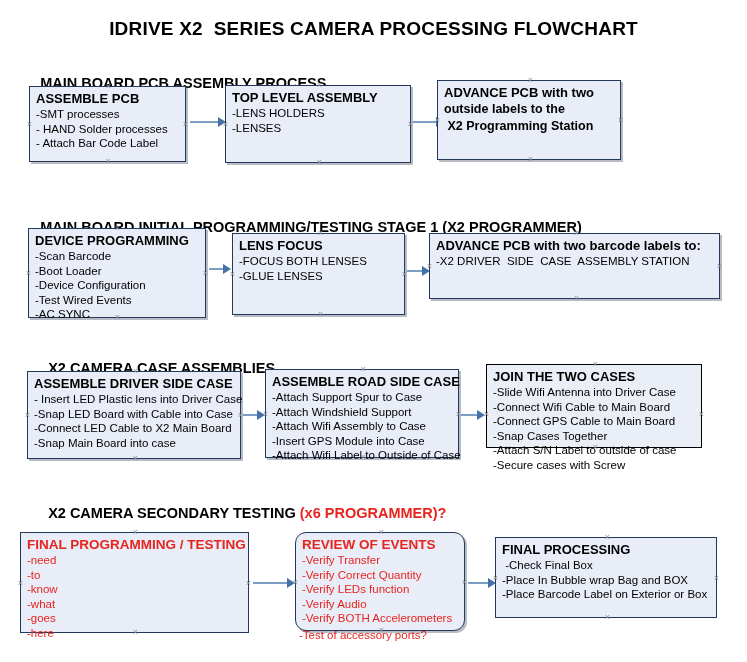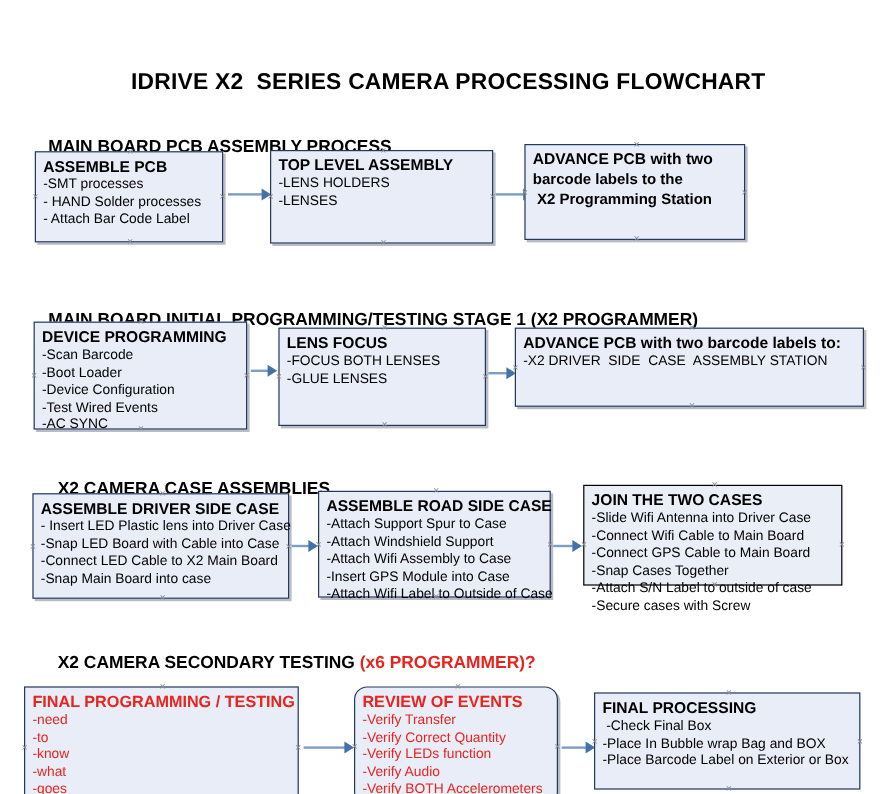--- a/index.html
+++ b/index.html
@@ -14,21 +14,21 @@
     font-family: "Liberation Sans", sans-serif;
     overflow: hidden;
     -webkit-font-smoothing: antialiased;
   }
   #canvas {
     position: absolute;
     left: 0; top: 0;
     width: 747px;
     height: 662px;
   }
-  .abs { position: absolute; margin-top: 40px; }
+  .abs { position: absolute; }
 
   .doc-title {
     left: 0; top: 18px;
     width: 747px;
     text-align: center;
     font-size: 19px;
     font-weight: bold;
     color: #000000;
     letter-spacing: 0.2px;
     white-space: pre;
@@ -152,21 +152,21 @@
     <span class="handle" style="right:-4px; top:35px;"></span>
   </div>
 
   <div class="abs conn" style="left:413px; top:117px; width:33px;">
     <span class="shaft" style="width:25px;"></span>
     <span class="head" style="left:23px;"></span>
   </div>
 
   <div class="abs node shadow bold-body" style="left:437px; top:80px; width:184px; height:80px;">
     <div class="node-title">ADVANCE PCB with two</div>
-    <div class="node-line">barcode labels to the</div>
+    <div class="node-line">outside labels to the</div>
     <div class="node-line"> X2 Programming Station</div>
     <span class="handle" style="left:89px; top:-4px;"></span>
     <span class="handle" style="left:89px; bottom:-4px;"></span>
     <span class="handle" style="left:-4px; top:36px;"></span>
     <span class="handle" style="right:-4px; top:36px;"></span>
   </div>
 
   <div class="abs section-head" style="left:24px; top:203px;">
     <span>MAIN BOARD INITIAL PROGRAMMING/TESTING STAGE 1 (X2 PROGRAMMER)</span>
   </div>

